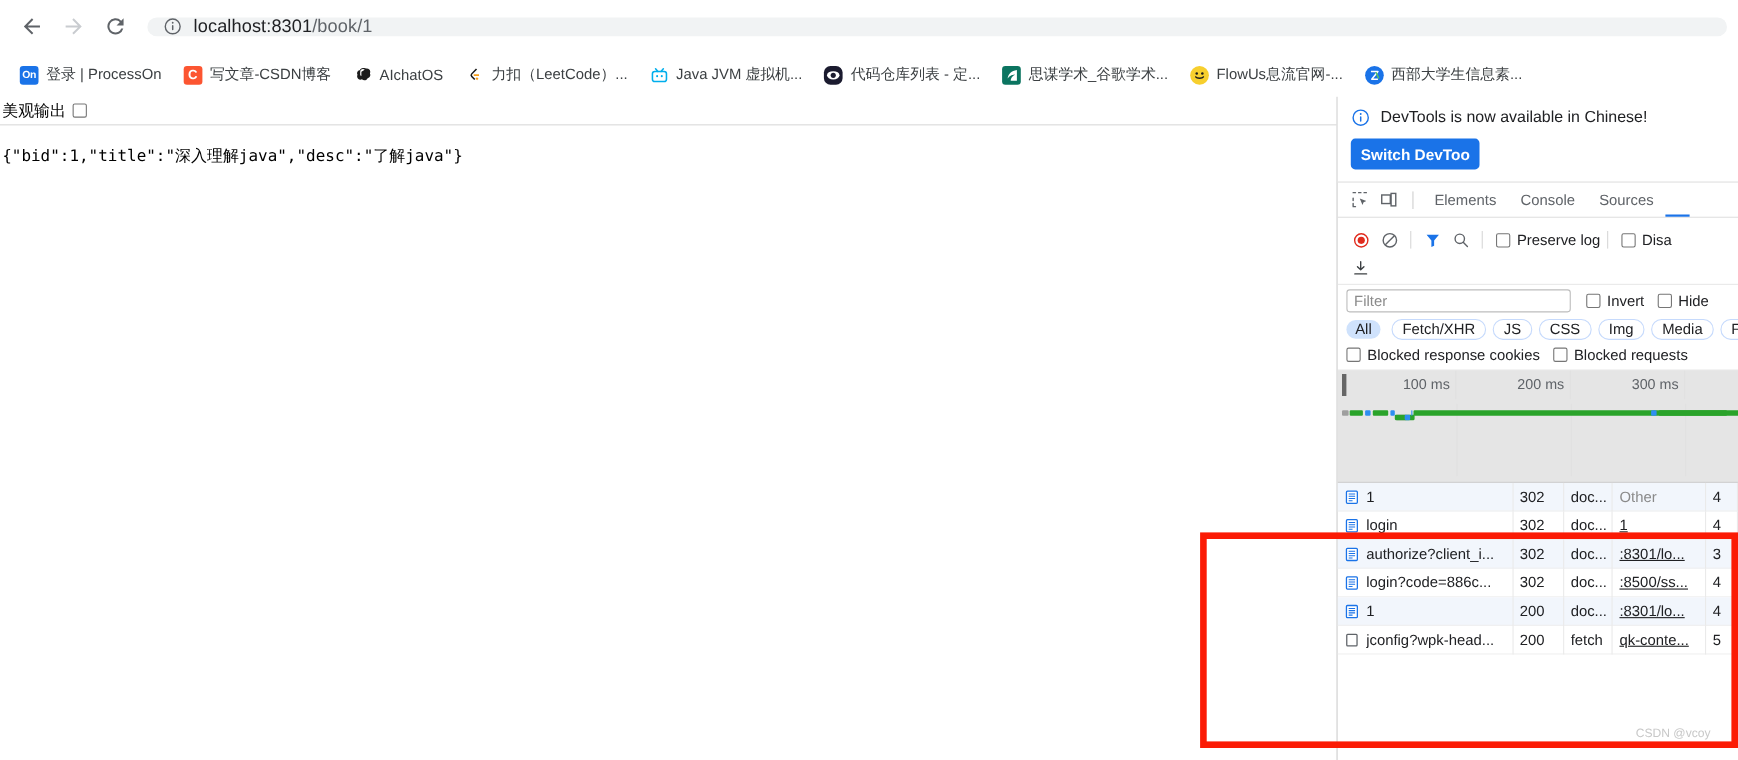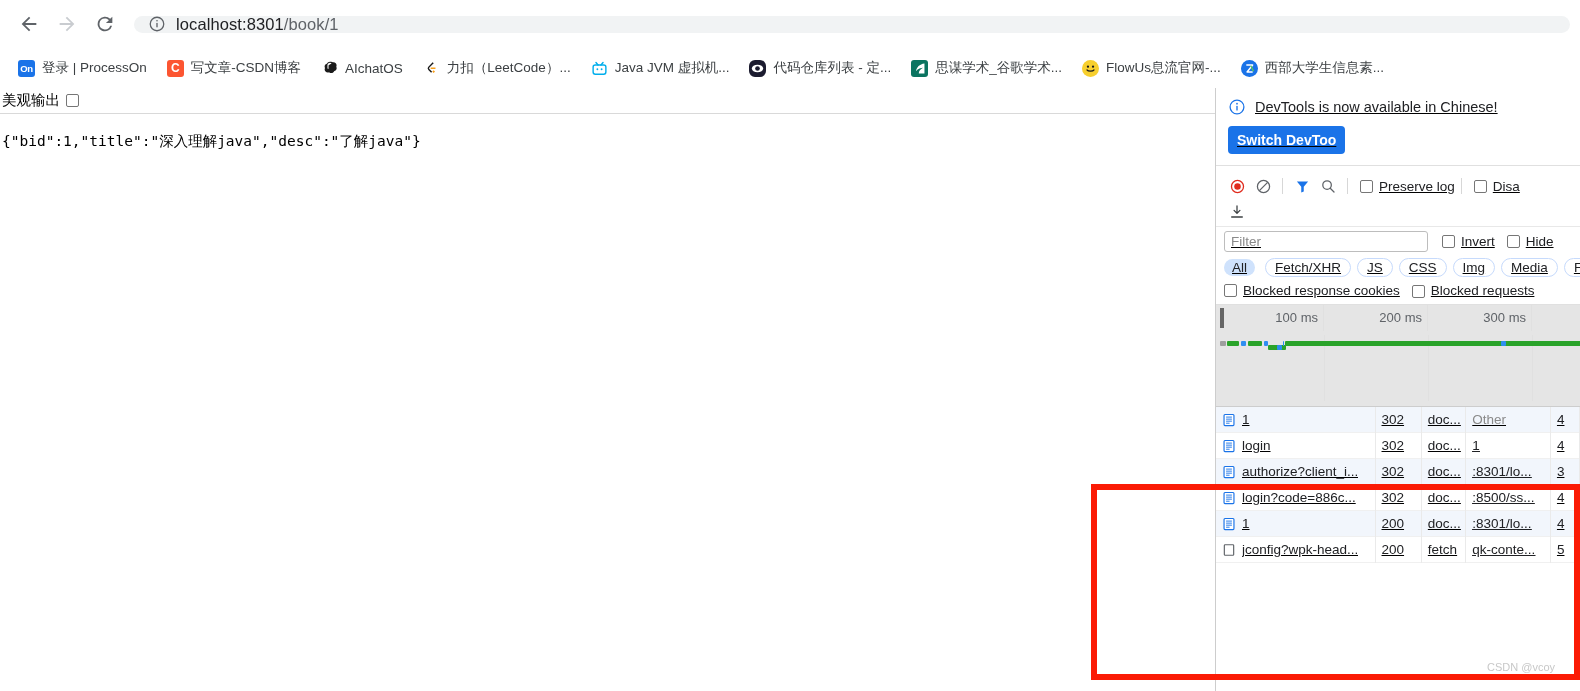--- a/index.html
+++ b/index.html
@@ -93,21 +93,20 @@
   }
 
   
   .devtools {
     position:absolute; top:88px; left:1215px;
     width:365px; height:603px;
     background:#ffffff;
     border-left:1px solid #cdcdcd;
     overflow:hidden;
     font-family:"Liberation Sans", sans-serif;
-    text-decoration:underline;
   }
   .dt-banner {
     height:78px; padding:10px 10px 0 12px; background:#fff;
     border-bottom:1px solid #e0e0e0;
   }
   .dt-banner-row { display:flex; align-items:center; }
   .dt-banner-icon { width:18px; height:18px; margin-right:9px; flex:0 0 auto; }
   .dt-banner-text { font-size:14.5px; color:#202124; white-space:nowrap; }
   .dt-banner-buttons { display:flex; margin-top:10px; }
   .dt-btn {
@@ -382,20 +381,39 @@
           <circle cx="12" cy="7.6" r="1.15" fill="#1a73e8"></circle>
           <rect x="11.1" y="10.3" width="1.8" height="6.5" rx="0.9" fill="#1a73e8"></rect>
         </svg>
         <span class="dt-banner-text">DevTools is now available in Chinese!</span>
       </div>
       <div class="dt-banner-buttons">
         <button class="dt-btn">Switch DevToo</button>
       </div>
     </div>
 
+    <div class="dt-tabbar">
+      <div class="dt-tool-icon">
+        <svg width="17" height="17" viewBox="0 0 24 24">
+          <path d="M3 3h4M10 3h4M17 3h4M3 21h4M3 10v4M3 17v4" stroke="#5f6368" stroke-width="1.8" stroke-linecap="round" fill="none" stroke-dasharray="3 3"></path>
+          <path d="M11.5 10.5 20 13.8l-3.6 1.4-1.4 3.6z" fill="#5f6368"></path>
+        </svg>
+      </div>
+      <div class="dt-tool-icon">
+        <svg width="17" height="17" viewBox="0 0 24 24">
+          <rect x="3" y="6" width="11" height="11" fill="none" stroke="#5f6368" stroke-width="1.8"></rect>
+          <rect x="15" y="4" width="6" height="16" fill="none" stroke="#5f6368" stroke-width="1.8"></rect>
+        </svg>
+      </div>
+      <span class="dt-tabdiv"></span>
+      <div class="dt-tab">Elements</div>
+      <div class="dt-tab">Console</div>
+      <div class="dt-tab">Sources</div>
+      <div class="dt-tab active" style="min-width:14px;"></div>
+    </div>
 
     <div class="dt-net-toolbar">
       <div class="dt-net-row">
         <div class="dt-ico-btn">
           <svg width="17" height="17" viewBox="0 0 24 24">
             <circle cx="12" cy="12" r="8.5" fill="none" stroke="#e02b1d" stroke-width="1.8"></circle>
             <circle cx="12" cy="12" r="4.6" fill="#e02b1d"></circle>
           </svg>
         </div>
         <div class="dt-ico-btn">
@@ -457,21 +475,21 @@
       <span class="type-chip">Img</span>
       <span class="type-chip">Media</span>
       <span class="type-chip">Fo</span>
     </div>
 
     <div class="dt-blocked-row">
       <label class="cbx-wrap" style="margin-left:0;">
         <span class="cbx"></span>
         <span class="cbx-label">Blocked response cookies</span>
       </label>
-      <label class="cbx-wrap" style="margin-left:12px;align-items:flex-end;">
+      <label class="cbx-wrap" style="margin-left:12px;">
         <span class="cbx"></span>
         <span class="cbx-label">Blocked requests</span>
       </label>
     </div>
 
     <div class="dt-overview">
       <div class="ov-ruler">
         <div class="ov-startmark"></div>
         <div class="ov-cell" style="left:0px;width:104px;">100 ms</div>
         <div class="ov-cell" style="left:104px;width:104px;">200 ms</div>

